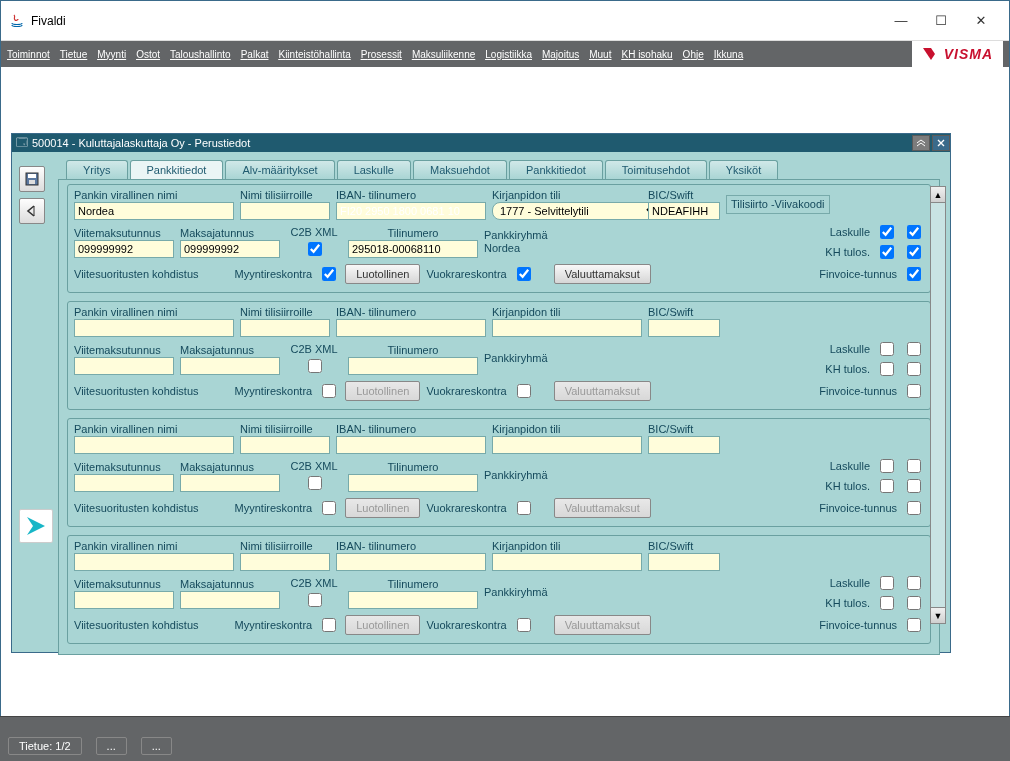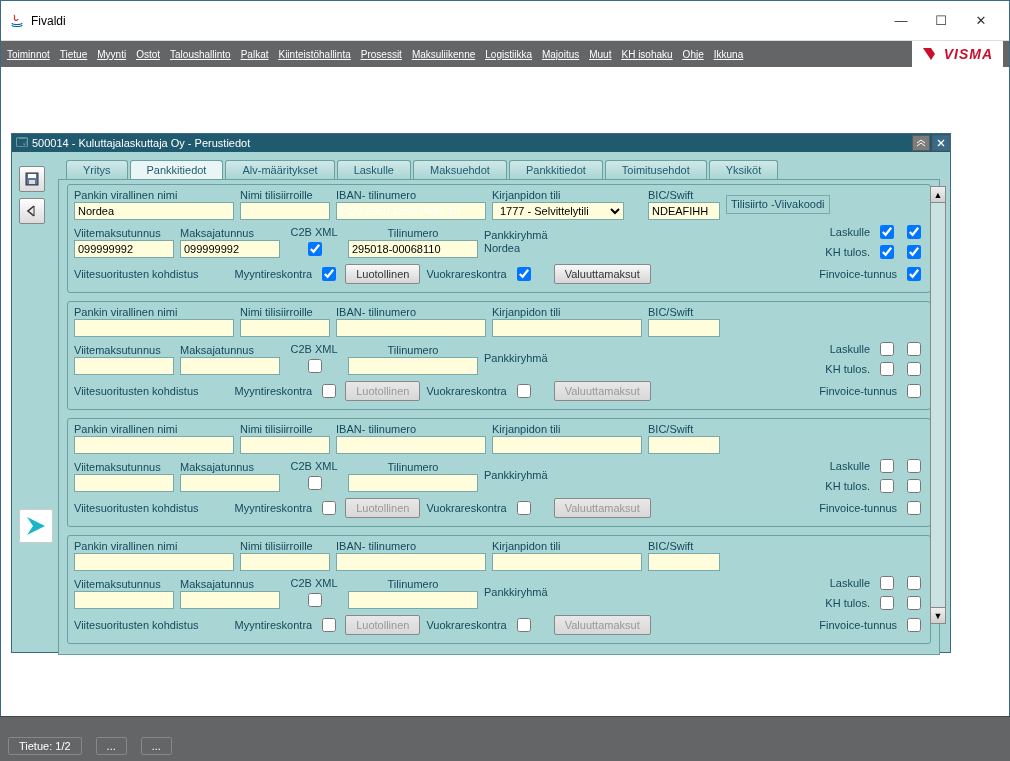--- a/index.html
+++ b/index.html
@@ -27,21 +27,21 @@
   .tab { background:linear-gradient(#d0e8e8,#a9d5d4); border:1px solid #6aa0a0; border-bottom:none; padding:3px 16px; font-size:11px; color:#1f5a6f; cursor:pointer; border-radius:3px 3px 0 0; margin-right:2px; }
   .tab.active { background:#eaf5f5; }
   .panel { border:1px solid #6aa0a0; background:#a9d5d4; padding:4px 8px 2px 8px; }
   .group { border:1px solid #6aa0a0; border-radius:3px; padding:4px 6px 6px 6px; margin-bottom:8px; background:#a9d5d4; }
   .row { display:flex; align-items:center; gap:6px; margin-bottom:2px; }
   .lbl { color:#154a5c; font-size:11px; }
   .cell { display:flex; flex-direction:column; }
   .cell .lbl { margin-bottom:1px; }
   input[type=text], select.combo { height:18px; background:#fffddb; border:1px solid #7aa; padding:1px 3px; font-size:11px; }
   .selected-iban { background:#2b3fd4; color:#fff; }
-  select.combo { width:132px; }
+  select.combo { width:168px;border-radius:8px; }
   .btn { height:20px; background:linear-gradient(#f8f8f8,#d6d6d6); border:1px solid #888; border-radius:2px; font-size:11px; padding:0 10px; cursor:pointer; color:#333; }
   .btn.disabled { color:#999; background:linear-gradient(#e8e8e8,#d8d8d8); cursor:default; }
   .chk { width:14px; height:14px; }
   .scroll { position:absolute; right:4px; top:34px; bottom:28px; width:16px; background:#c9e3e3; border:1px solid #888; }
   .scroll .arrow { height:16px; background:linear-gradient(#f0f0f0,#d0d0d0); border-bottom:1px solid #888; display:flex; align-items:center; justify-content:center; font-size:9px; cursor:pointer; }
   .scroll .arrow:last-child { border-bottom:none; border-top:1px solid #888; position:absolute; bottom:0; left:0; right:0; }
   .fieldset-box { border:1px solid #7aa; padding:2px 4px; font-size:10px; color:#154a5c; }
   .muutettu { padding:6px 10px; color:#154a5c; font-size:11px; }
   .statusbar { position:absolute; left:0; right:0; bottom:0; height:45px; background:#636567; color:#fff; display:flex; align-items:flex-end; padding:4px 8px 6px 8px; gap:14px; border-top:1px solid #444; }
   .statusbar .seg { border:1px solid #888; border-radius:2px; padding:2px 10px; min-width:30px; font-size:11px; height:18px; display:flex; align-items:center; background:#636567; }

